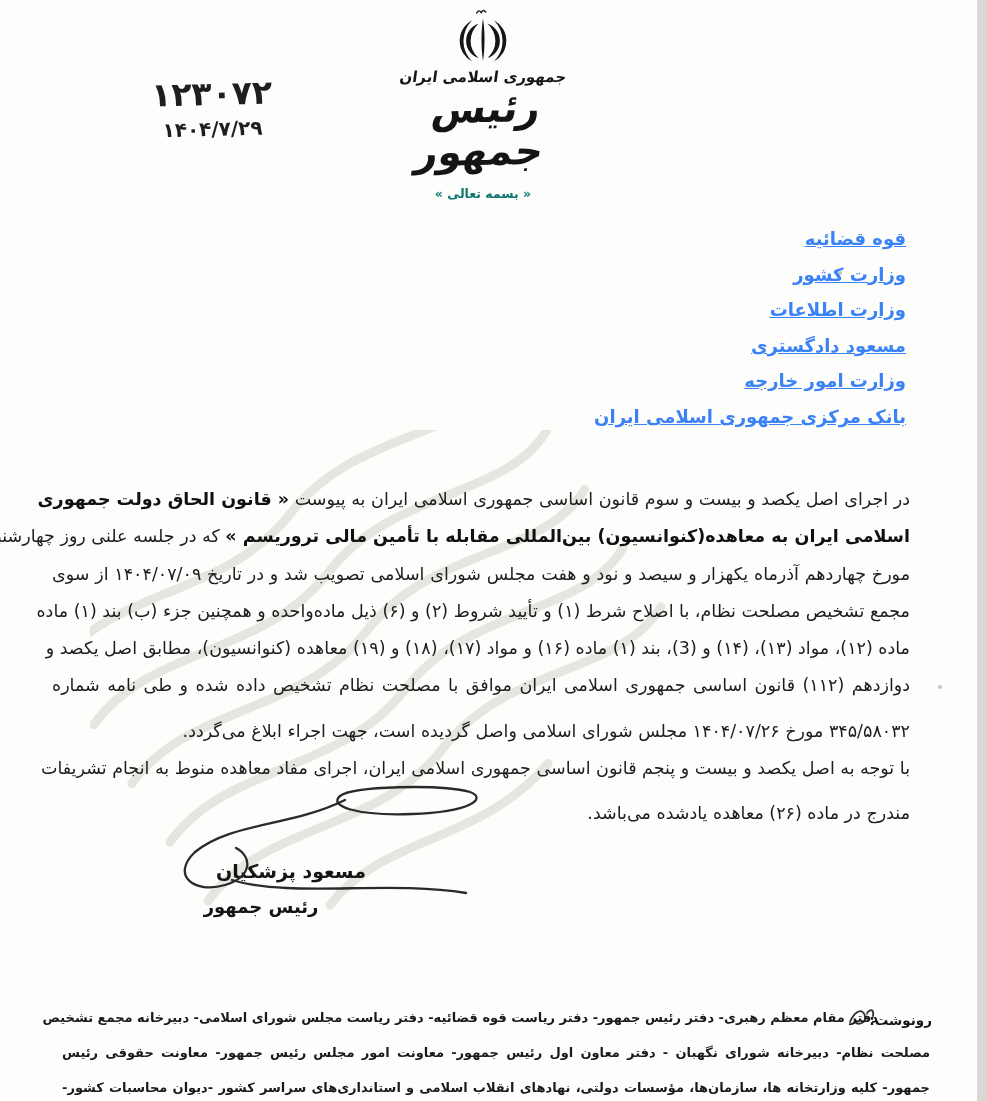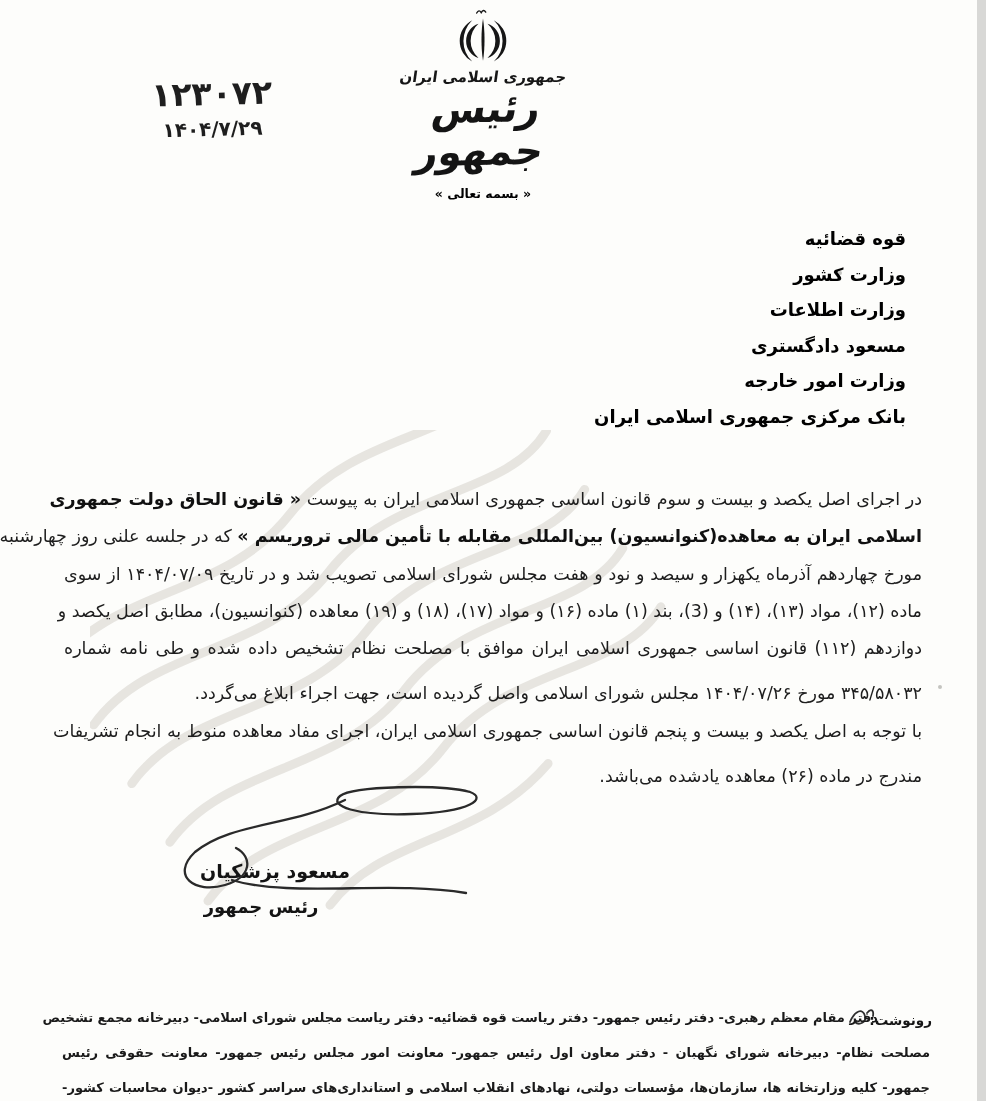--- a/index.html
+++ b/index.html
@@ -14,36 +14,36 @@
   }
   
   .edge-strip{position:absolute;top:0;right:0;width:9px;height:100%;background:#d8d8d6;}
   .speck{position:absolute;width:4px;height:4px;border-radius:50%;background:#c4c4c0;}
   .watermark{position:absolute;left:90px;top:430px;width:580px;height:480px;pointer-events:none;z-index:1;}
   
   .header{position:absolute;left:368px;top:8px;width:230px;text-align:center;z-index:2;}
   .emblem{display:block;margin:0 auto;}
   .org-line{font-size:15px;font-weight:700;margin-top:-4px;transform:skewX(-8deg);color:#161616;}
   .prez-line{font-size:39px;font-weight:700;line-height:1.1;margin-top:2px;transform:skewX(-10deg) rotate(-1deg);color:#141414;}
-  .bism{font-size:12.5px;font-weight:700;margin-top:12px;color:#000000;}
+  .bism{font-size:12.5px;font-weight:700;margin-top:12px;color:#0f766e;}
   
   .refblock{position:absolute;left:112px;top:74px;width:200px;text-align:center;transform:rotate(-1.5deg);z-index:2;color:#1e1e1e;}
   .ref-number{font-size:33px;font-weight:700;letter-spacing:7px;}
   .ref-date{font-size:20px;font-weight:600;letter-spacing:2px;margin-top:4px;}
   
   .recipients{position:absolute;top:221px;right:80px;margin:0;padding:0;list-style:none;z-index:2;}
-  .recipients li{font-size:18px;font-weight:700;line-height:35.6px;color:#000000;text-align:right;}
+  .recipients li{font-size:18px;font-weight:700;line-height:35.6px;color:#3b82f6;text-align:right;text-decoration:underline;}
   
-  .body-block{position:absolute;top:481px;right:64px;width:858px;z-index:2;font-size:17.5px;color:#1d1d1d;}
+  .body-block{position:absolute;top:481px;right:76px;width:858px;z-index:2;font-size:17.5px;color:#1d1d1d;}
   .bl{height:37.3px;line-height:37.3px;text-align:justify;text-align-last:justify;white-space:nowrap;}
   .bl.last{text-align:left;text-align-last:right;margin-top:8px;}
   .bl b,.law{font-weight:700;color:#101010;}
   
   .sig-svg{position:absolute;left:140px;top:772px;z-index:3;}
-  .sig-name{position:absolute;left:200px;top:860px;width:150px;text-align:center;font-size:19px;font-weight:700;color:#141414;z-index:2;}
+  .sig-name{position:absolute;left:216px;top:860px;width:150px;text-align:center;font-size:19px;font-weight:700;color:#141414;z-index:2;}
   .sig-title{position:absolute;left:196px;top:896px;width:130px;text-align:center;font-size:18px;font-weight:700;color:#141414;z-index:2;}
   
   .cc-label{position:absolute;top:1012px;right:54px;font-size:13.5px;font-weight:700;color:#151515;z-index:2;}
   .cc-mark{position:absolute;top:1004px;right:110px;z-index:2;}
   .cc-block{position:absolute;top:1000px;right:56px;width:868px;z-index:2;font-size:13px;font-weight:700;color:#1a1a1a;}
   .ccl{height:35px;line-height:35px;text-align:justify;text-align-last:justify;white-space:nowrap;}
   .ccl.indent{padding-right:52px;}
 </style>
 </head>
 <body>
@@ -92,20 +92,21 @@
     <li>وزارت اطلاعات</li>
     <li>مسعود دادگستری</li>
     <li>وزارت امور خارجه</li>
     <li>بانک مرکزی جمهوری اسلامی ایران</li>
   </ul>
 
   <div class="body-block">
     <div class="bl"><span>در اجرای اصل یکصد و بیست و سوم قانون اساسی جمهوری اسلامی ایران به پیوست </span><b class="law">« قانون الحاق دولت جمهوری</b></div>
     <div class="bl"><b class="law">اسلامی ایران به معاهده(کنوانسیون) بین‌المللی مقابله با تأمین مالی تروریسم »</b><span> که در جلسه علنی روز چهارشنبه</span></div>
     <div class="bl">مورخ چهاردهم آذرماه یکهزار و سیصد و نود و هفت مجلس شورای اسلامی تصویب شد و در تاریخ ۱۴۰۴/۰۷/۰۹ از سوی</div>
+    <div class="bl">مجمع تشخیص مصلحت نظام، با اصلاح شرط (۱) و تأیید شروط (۲) و (۶) ذیل ماده‌واحده و همچنین جزء (ب) بند (۱) ماده</div>
     <div class="bl">ماده (۱۲)، مواد (۱۳)، (۱۴) و (3)، بند (۱) ماده (۱۶) و مواد (۱۷)، (۱۸) و (۱۹) معاهده (کنوانسیون)، مطابق اصل یکصد و</div>
     <div class="bl">دوازدهم (۱۱۲) قانون اساسی جمهوری اسلامی ایران موافق با مصلحت نظام تشخیص داده شده و طی نامه شماره</div>
     <div class="bl last">۳۴۵/۵۸۰۳۲ مورخ ۱۴۰۴/۰۷/۲۶ مجلس شورای اسلامی واصل گردیده است، جهت اجراء ابلاغ می‌گردد.</div>
     <div class="bl">با توجه به اصل یکصد و بیست و پنجم قانون اساسی جمهوری اسلامی ایران، اجرای مفاد معاهده منوط به انجام تشریفات</div>
     <div class="bl last">مندرج در ماده (۲۶) معاهده یادشده می‌باشد.</div>
   </div>
 
   <svg class="sig-svg" width="360" height="140" viewBox="0 0 360 140">
     <g fill="none" stroke="#2a2a2a" stroke-width="2.3" stroke-linecap="round">
       <path d="M330 20 C347 26 332 40 272 42 C216 44 188 34 200 24 C213 14 300 12 330 20"></path>

